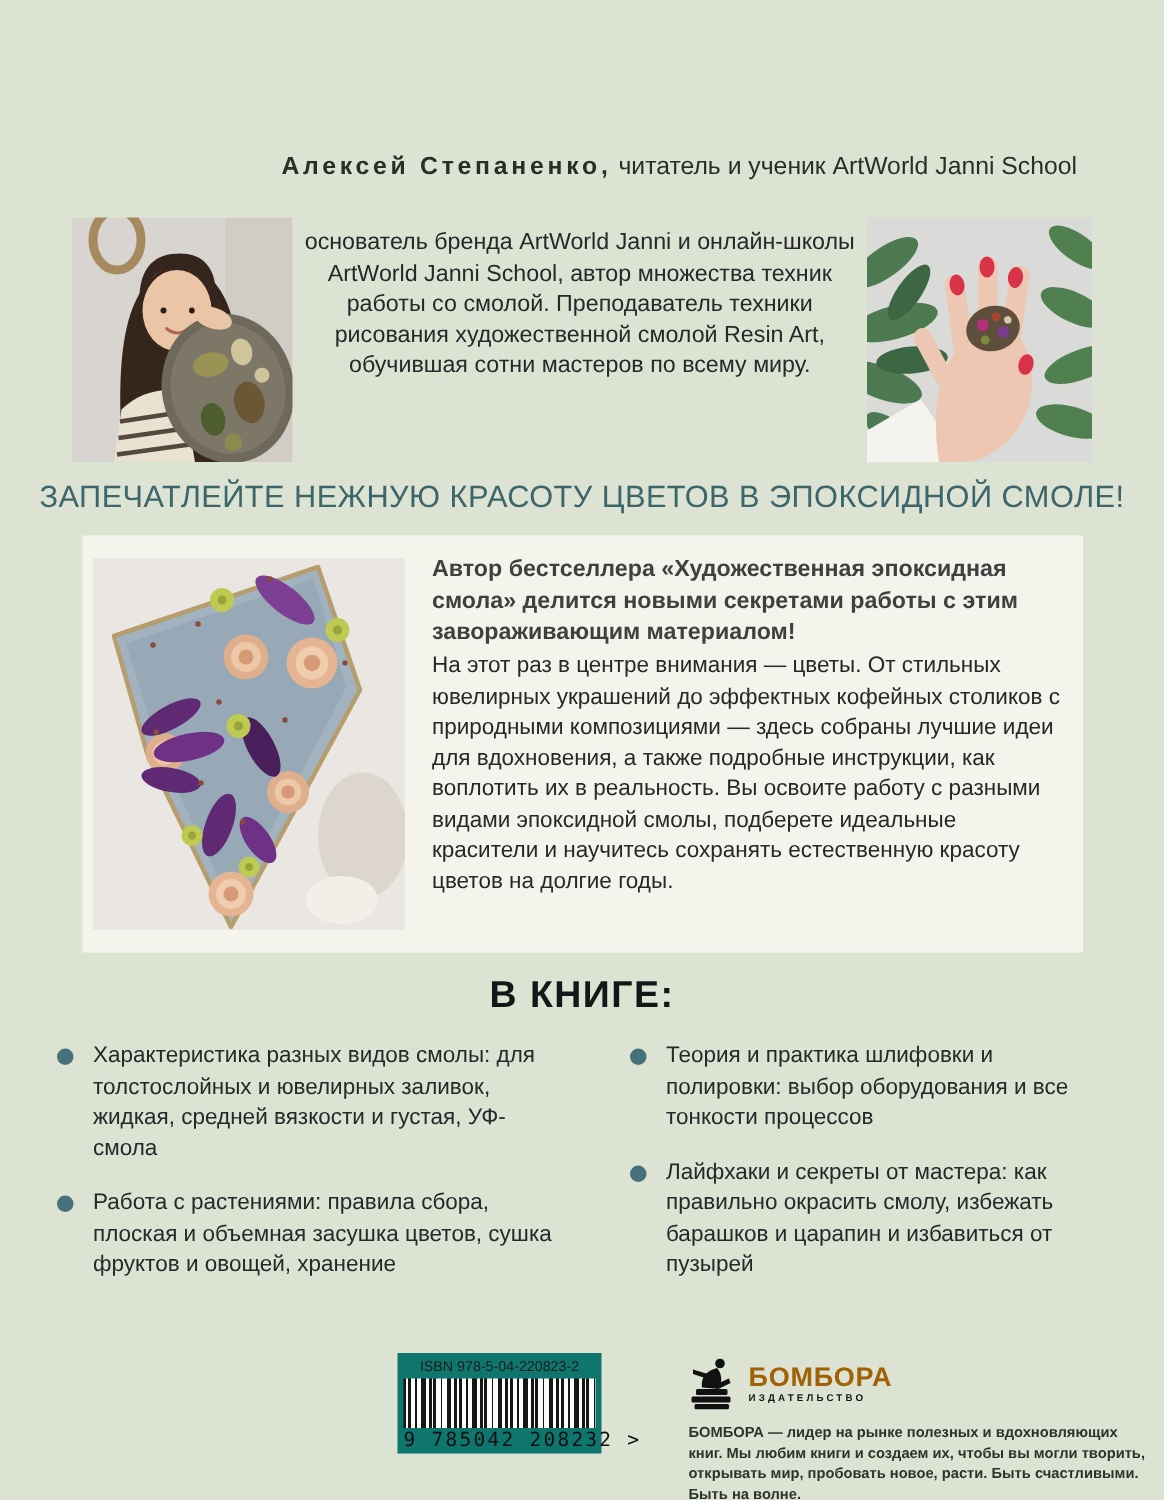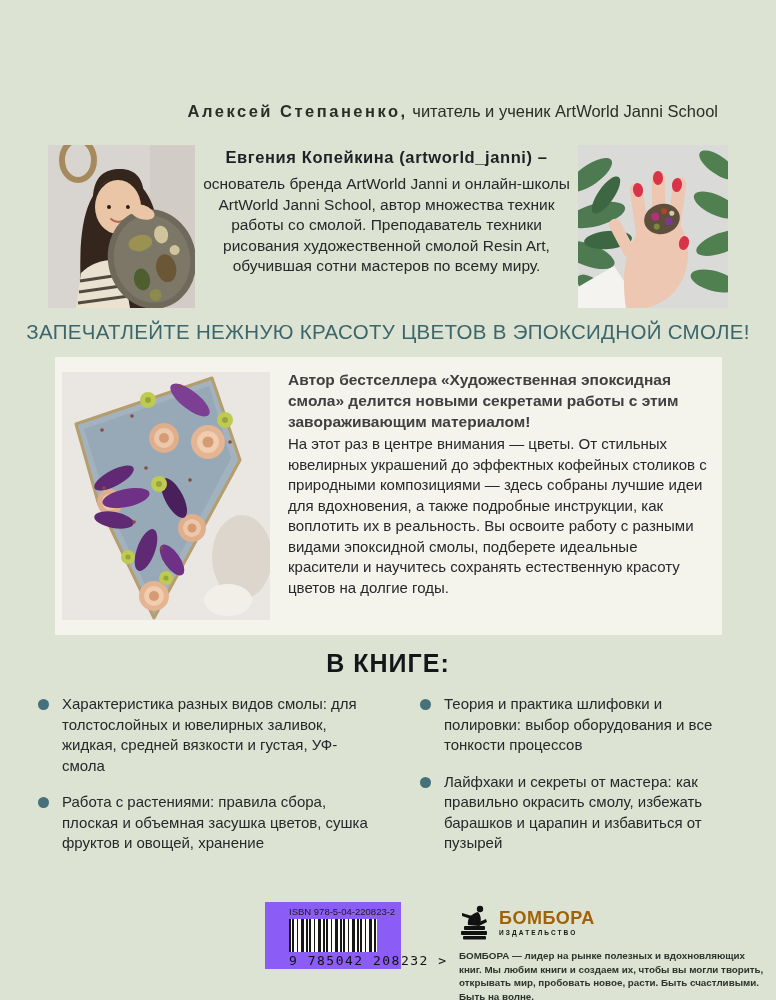--- a/index.html
+++ b/index.html
@@ -37,21 +37,21 @@
   .bullets-right{position:absolute; left:420px; top:694px; width:300px;}
   .bullet-item{display:flex; margin-bottom:16px; font-size:15px; line-height:20.5px; color:#26282a;}
   .bullet-dot{flex:0 0 11px; width:11px; height:11px; border-radius:50%;
     background:#46707a; margin:5px 13px 0 0;}
   
   .banner{position:absolute; top:843px; left:0; width:776px; height:45px; background:#4e6f7a;
     display:flex; align-items:center; justify-content:center;}
   .banner-text{color:#d3e2d6; font-size:24px; letter-spacing:0.5px;}
   
   .barcode-box{position:absolute; left:265px; top:902px; width:136px; height:67px;
-    background:#8b5cf6; padding:4px 24px 3px; box-sizing:border-box; text-align:center;}
+    background:#0f766e; padding:4px 4px 3px; box-sizing:border-box; text-align:center;}
   .isbn{font-size:9.5px; color:#1c1c1c; white-space:nowrap;}
   .barcode-bars{height:33px; margin-top:2px;
     background:repeating-linear-gradient(90deg,#161616 0 2px,#fcfcfa 2px 3px,#161616 3px 5px,
       #fcfcfa 5px 8px,#161616 8px 9px,#fcfcfa 9px 12px,#161616 12px 15px,#fcfcfa 15px 17px);}
   .barcode-digits{font-size:13px; letter-spacing:1.5px; color:#111; margin-top:1px;
     font-family:"DejaVu Sans Mono", monospace; white-space:nowrap;}
   .publisher{position:absolute; left:459px; top:904px; width:306px;}
   .publisher-head{display:flex; align-items:flex-start;}
   .bombora-icon{width:32px; height:36px; margin-right:8px; flex:0 0 auto;}
   .publisher-name{font-size:18px; font-weight:bold; color:#a16207; letter-spacing:0.5px;
@@ -90,21 +90,20 @@
           <ellipse cx="90" cy="132" rx="8" ry="11" fill="#4f5e2f"></ellipse>
           <ellipse cx="118" cy="92" rx="7" ry="9" fill="#cfc49a"></ellipse>
           <circle cx="100" cy="150" r="6" fill="#8d8a4e"></circle>
           <circle cx="128" cy="110" r="5" fill="#cfc49a"></circle>
         </g>
         <ellipse cx="94" cy="67" rx="13" ry="7" fill="#eac5a6" transform="rotate(18 94 67)"></ellipse>
         <ellipse cx="86" cy="62" rx="5" ry="3" fill="#eac5a6" transform="rotate(30 86 62)"></ellipse>
       </svg>
     </div>
     <div class="bio">
-      <div class="author-name">Евгения Копейкина (artworld_janni) –</div>
       <div class="author-desc">основатель бренда ArtWorld Janni и онлайн-школы ArtWorld Janni School, автор множества техник работы со смолой. Преподаватель техники рисования художественной смолой Resin Art, обучившая сотни мастеров по всему миру.</div>
     </div>
     <div class="photo">
       <svg width="150" height="163" viewBox="0 0 150 163">
         <rect width="150" height="163" fill="#dadad8"></rect>
         <g fill="#4d7a50">
           <ellipse cx="12" cy="30" rx="26" ry="10" transform="rotate(-35 12 30)"></ellipse>
           <ellipse cx="18" cy="70" rx="30" ry="11" transform="rotate(-15 18 70)"></ellipse>
           <ellipse cx="10" cy="110" rx="28" ry="11" transform="rotate(20 10 110)"></ellipse>
           <ellipse cx="20" cy="148" rx="26" ry="10" transform="rotate(40 20 148)"></ellipse>

